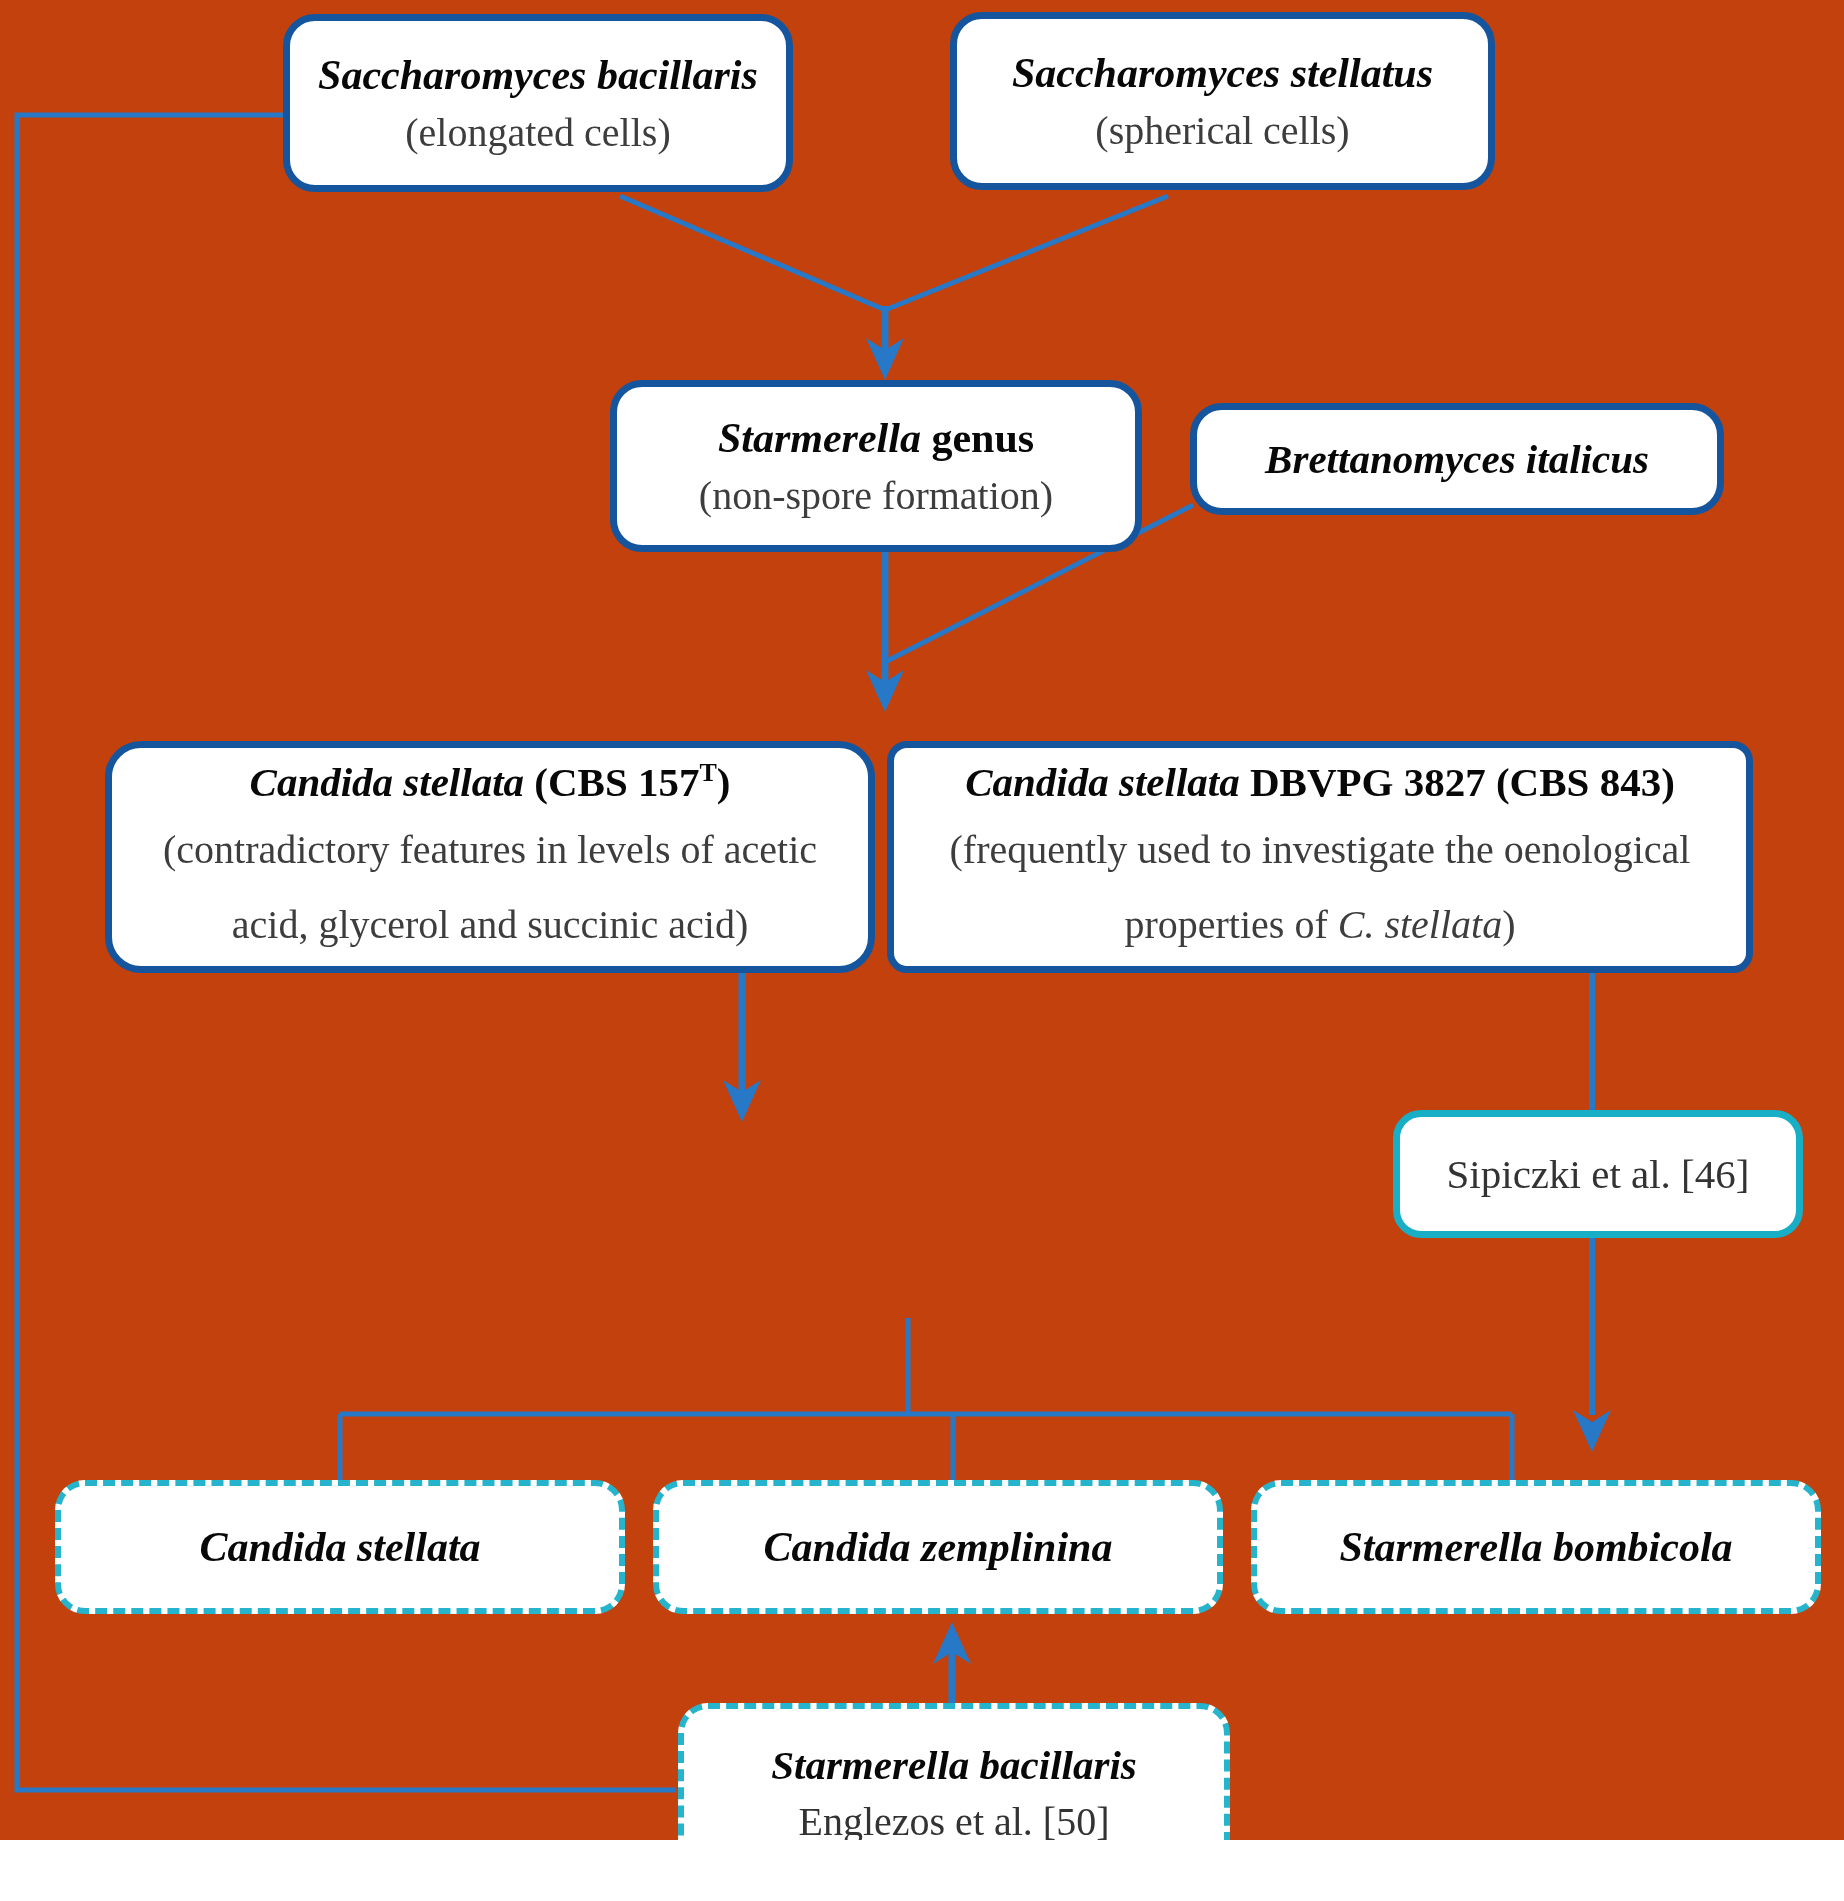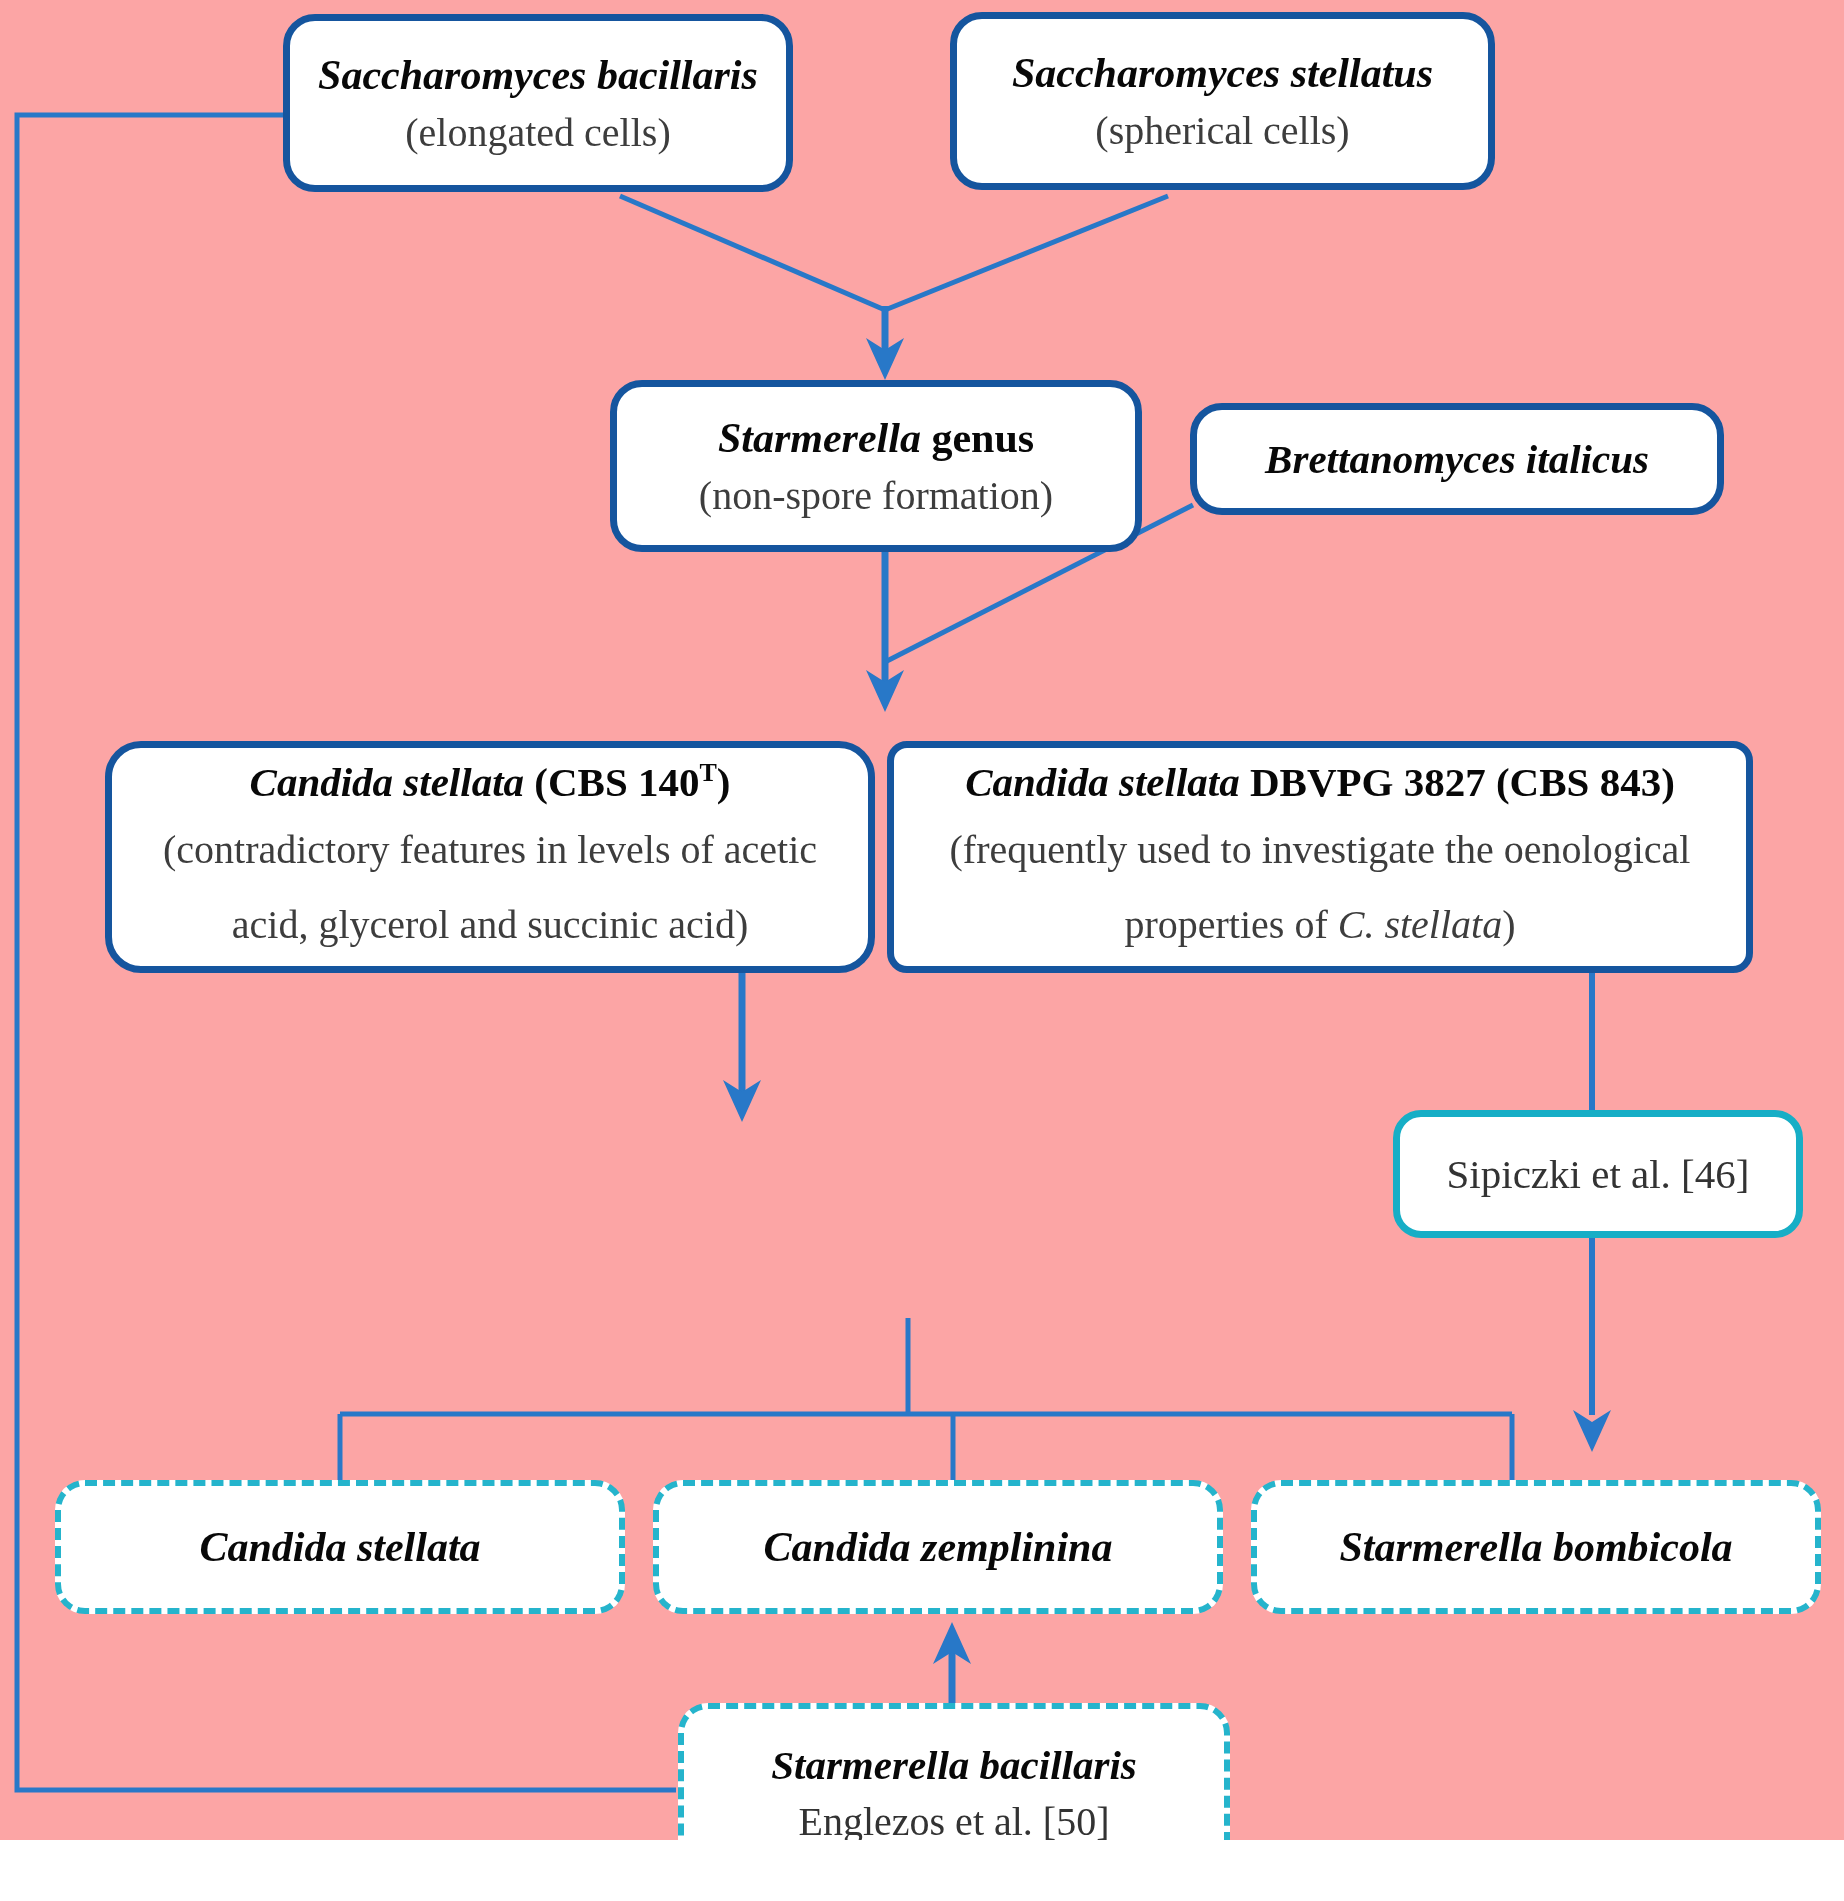--- a/index.html
+++ b/index.html
@@ -1,19 +1,19 @@
 <!DOCTYPE html>
 <html><head>
 <meta charset="utf-8">
 <style>
   html,body{margin:0;padding:0;background:#ffffff;}
   #stage{
     position:relative;
     width:1844px;height:1840px;
-    background:#fca5a5;
+    background:#c2410c;
     font-family:"Liberation Serif","DejaVu Serif",serif;
     overflow:hidden;
   }
   #connectors{position:absolute;left:0;top:0;width:1844px;height:1901px;}
   .box{
     position:absolute;
     background:#ffffff;
     display:flex;flex-direction:column;
     align-items:center;justify-content:center;
     text-align:center;
@@ -106,21 +106,21 @@
   <div class="box navy" style="left:610px;top:380px;width:532px;height:172px;">
     <div class="title"><span>Starmerella</span><span class="upright"> genus</span></div>
     <div class="subtitle">(non-spore formation)</div>
   </div>
 
   <div class="box navy" style="left:1190px;top:403px;width:534px;height:112px;">
     <div class="title" style="font-size:41px;">Brettanomyces italicus</div>
   </div>
 
   <div class="box navy" style="left:105px;top:741px;width:770px;height:232px;border-radius:36px;">
-    <div class="bigname"><span class="sp">Candida stellata</span><span> (CBS 140</span><sup>T</sup><span>)</span></div>
+    <div class="bigname"><span class="sp">Candida stellata</span><span> (CBS 157</span><sup>T</sup><span>)</span></div>
     <div class="bigsub">(contradictory features in levels of acetic acid, glycerol and succinic acid)</div>
   </div>
 
   <div class="box navy" style="left:887px;top:741px;width:866px;height:232px;border-radius:20px;">
     <div class="bigname"><span class="sp">Candida stellata</span><span> DBVPG 3827 (CBS 843)</span></div>
     <div class="bigsub"><span>(frequently used to investigate the oenological properties of </span><span class="sp">C. stellata</span><span>)</span></div>
   </div>
 
 
   <div class="box teal" style="left:1393px;top:1110px;width:410px;height:128px;">

